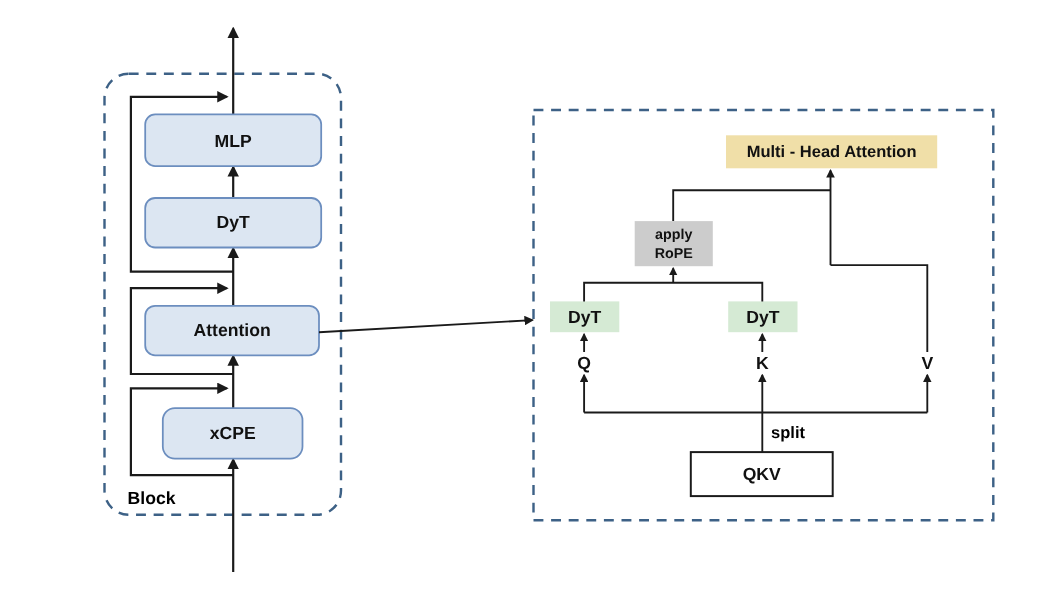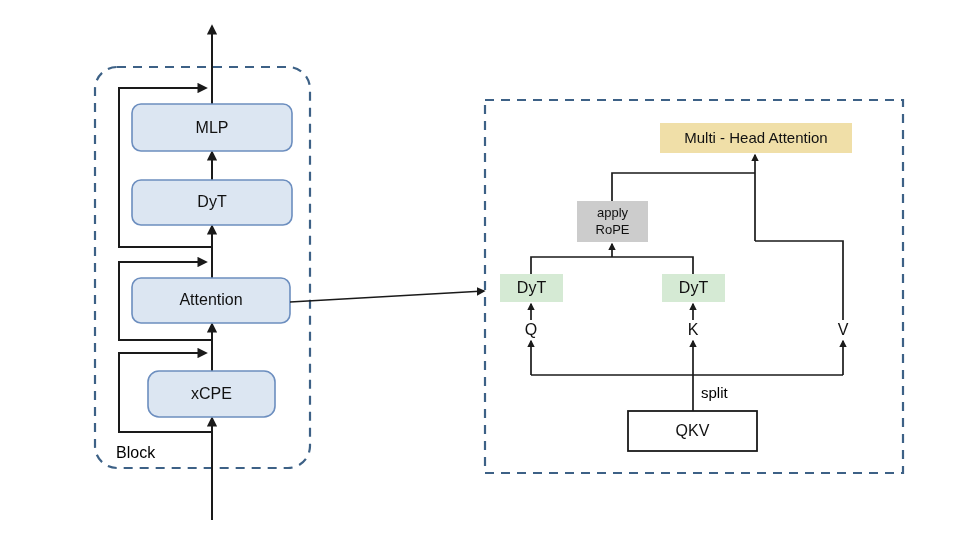--- a/index.html
+++ b/index.html
@@ -7,20 +7,21 @@
     padding: 0;
     background: #ffffff;
   }
   #canvas {
     position: relative;
     width: 960px;
     height: 540px;
     background: #ffffff;
     font-family: "Liberation Sans", sans-serif;
     overflow: hidden;
+    font-weight: bold;
   }
   svg#diagram {
     position: absolute;
     left: 0;
     top: 0;
     width: 960px;
     height: 540px;
   }
   .node-label {
     font-family: "Liberation Sans", sans-serif;

